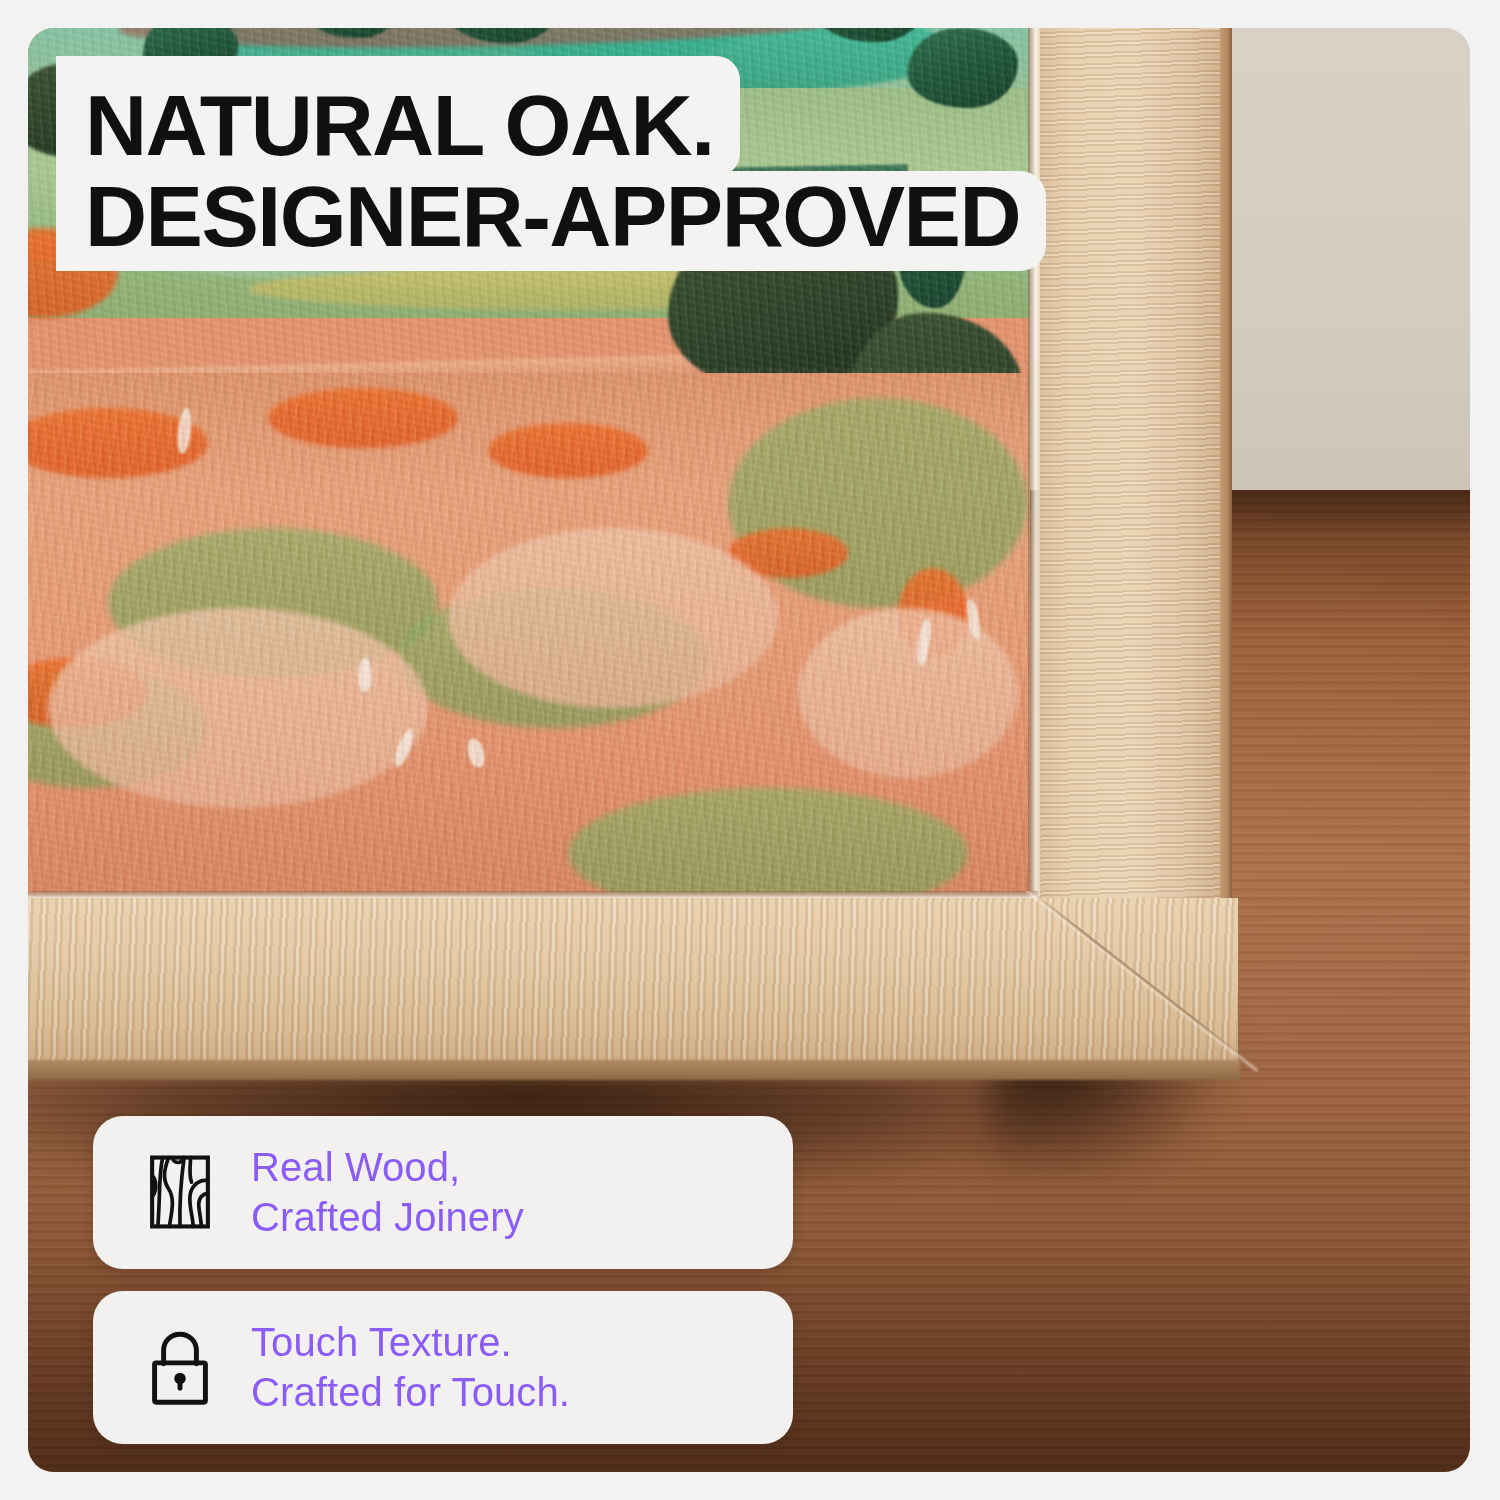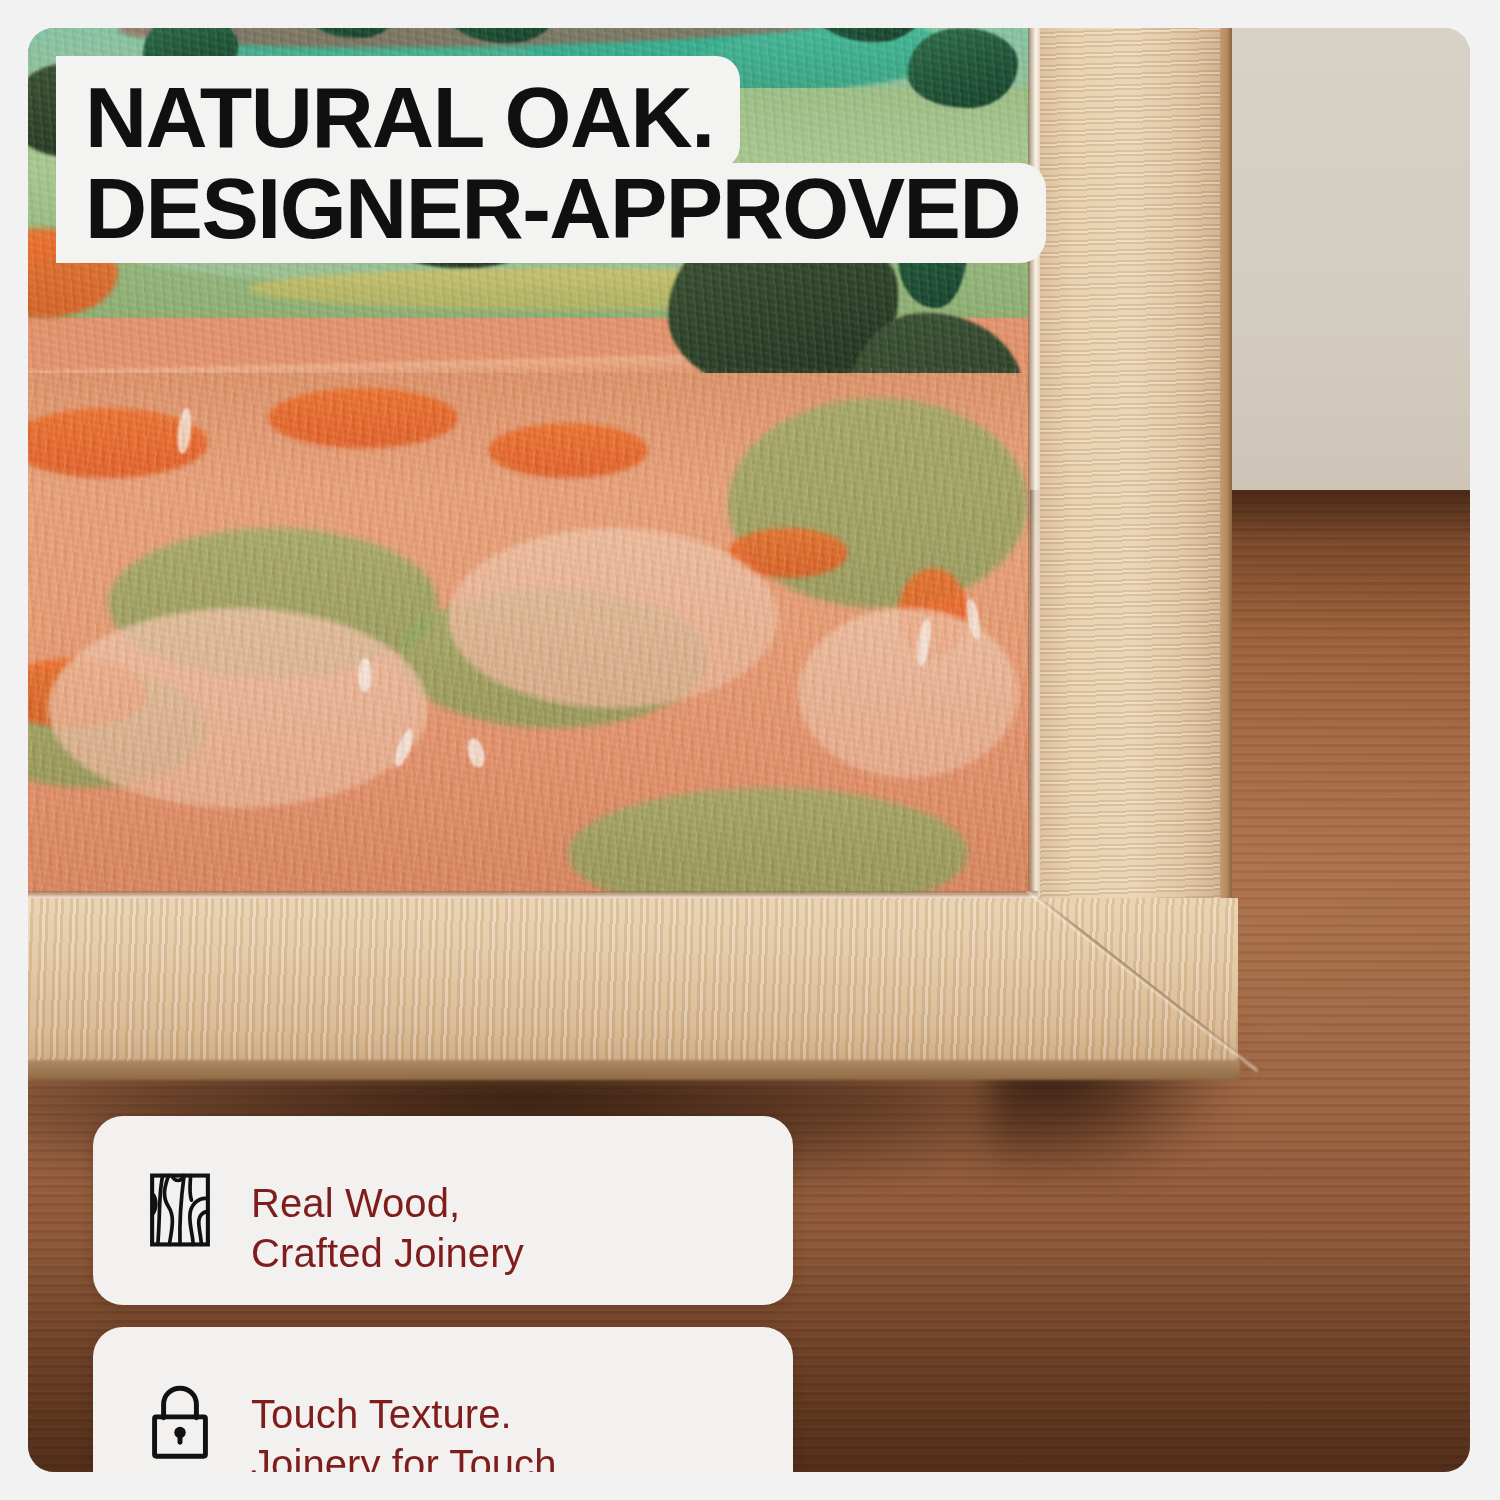--- a/index.html
+++ b/index.html
@@ -145,35 +145,35 @@
           rgba(255,255,255,.22) 0px,rgba(255,255,255,.22) 2px,
           rgba(150,70,40,.10) 2px,rgba(150,70,40,.10) 6px,
           rgba(255,255,255,.06) 6px,rgba(255,255,255,.06) 11px);}
   .grass-blade{position:absolute;background:rgba(248,236,226,.8);border-radius:50%;filter:blur(.8px);}
 
   
   .headline{position:absolute;left:28px;top:28px;width:1060px;z-index:6;}
   .hl-row{display:block;}
   .hl-plate{display:inline-block;background:#f3f3f2;border-radius:0 22px 22px 0;
        padding:4px 26px 10px 29px;margin:0;}
-  .hl-plate.l1{border-radius:0 24px 24px 0;padding-top:20px;text-align:center;}
+  .hl-plate.l1{border-radius:0 24px 24px 0;padding-top:28px;text-align:center;}
   .hl-plate.l2{border-radius:0 26px 26px 0;margin-top:-6px;padding-bottom:14px;}
   .hl-text{font-family:"Liberation Sans",sans-serif;font-weight:700;
        font-size:86px;line-height:.96;letter-spacing:-1.5px;color:#101010;
        white-space:nowrap;display:block;}
 
   
   .badges{position:absolute;left:65px;top:1088px;z-index:7;display:flex;
        flex-direction:column;gap:22px;}
   .badge{display:flex;align-items:center;gap:30px;background:#f2f1ef;
        border-radius:30px;padding:26px 40px 26px 46px;width:700px;box-sizing:border-box;
        box-shadow:0 3px 14px rgba(40,20,8,.18);}
   .badge-icon{flex:0 0 auto;width:82px;height:82px;display:flex;align-items:center;justify-content:center;}
   .badge-text{font-family:"Liberation Sans",sans-serif;font-size:40px;line-height:1.26;
-       color:#7f1d1d;font-weight:400;letter-spacing:.1px;margin-top:36px;}
+       color:#8b5cf6;font-weight:400;letter-spacing:.1px;}
   .badge-text span{display:block;}
 </style>
 </head>
 <body>
 
 <div class="stage">
 
   <div class="photo">
 
     <div class="wall"></div>
@@ -293,20 +293,20 @@
         <span class="badge-icon">
           <svg viewBox="0 0 100 100" width="82" height="82" aria-hidden="true">
             <path d="M30 46 V30 C30 18 39 10 50 10 C61 10 70 18 70 30 V46" fill="none" stroke="#111" stroke-width="6" stroke-linecap="round"></path>
             <rect x="19" y="45" width="62" height="48" rx="2" fill="none" stroke="#111" stroke-width="6"></rect>
             <circle cx="50" cy="64" r="7" fill="#111"></circle>
             <rect x="47" y="64" width="6" height="15" rx="3" fill="#111"></rect>
           </svg>
         </span>
         <span class="badge-text">
           <span>Touch Texture.</span>
-          <span>Joinery for Touch.</span>
+          <span>Crafted for Touch.</span>
         </span>
       </div>
 
     </div>
 
   </div>
 </div>
 
 </body></html>

